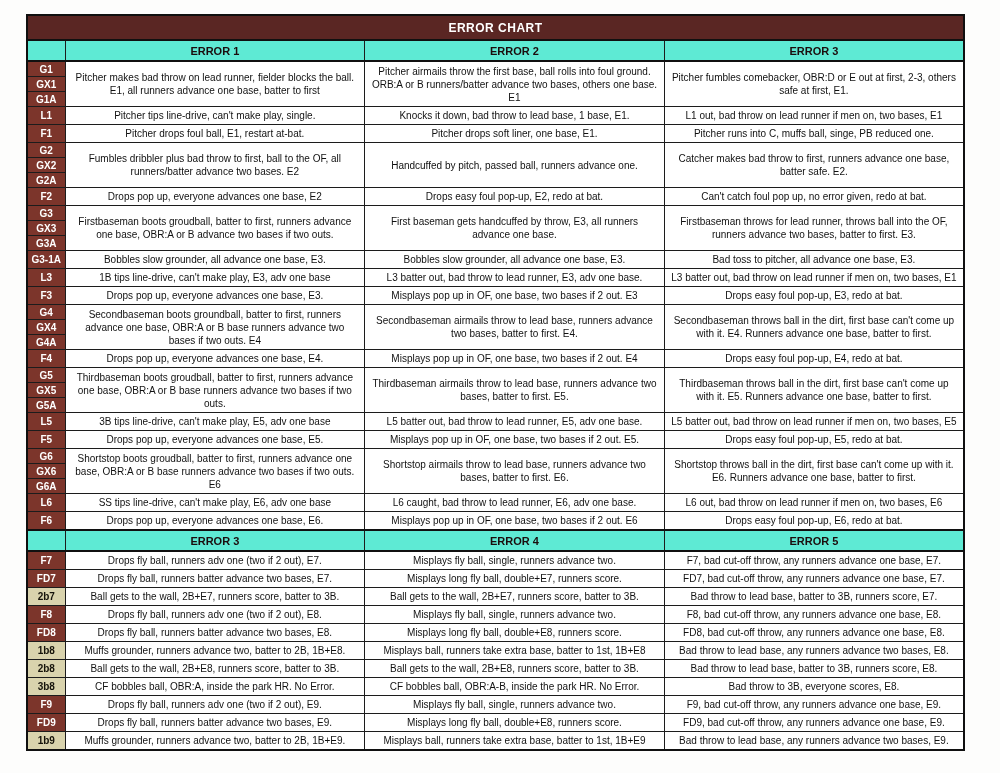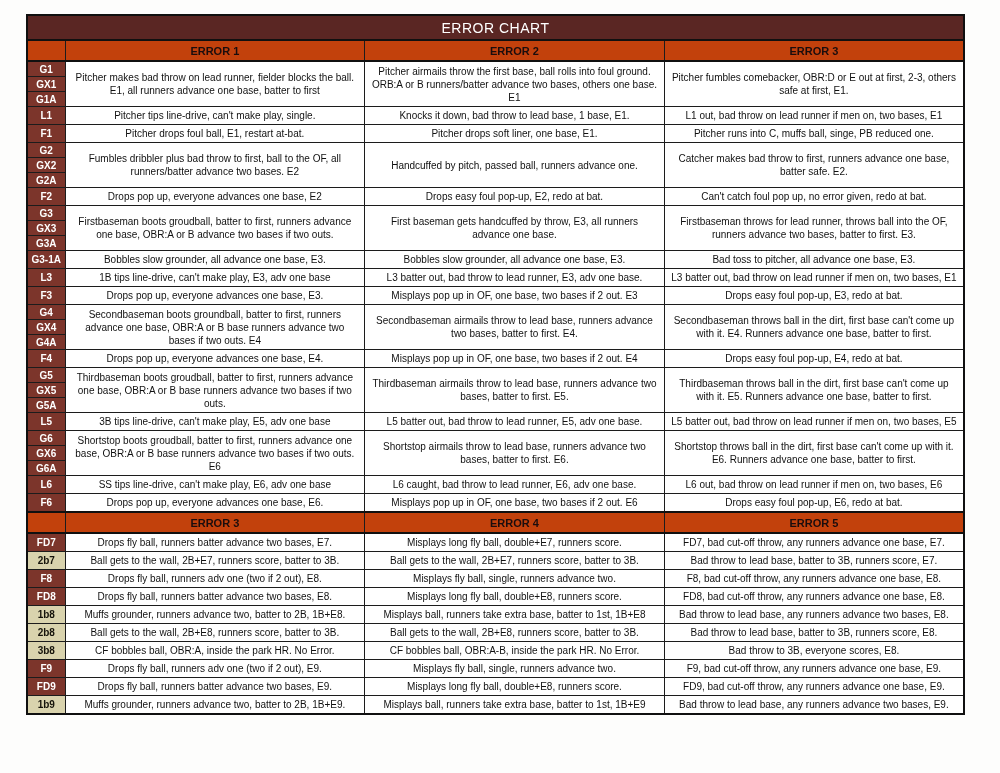--- a/index.html
+++ b/index.html
@@ -27,28 +27,28 @@
     border: 1px solid #1c1c1c;
     vertical-align: middle;
     text-align: center;
   }
   table.chart {
     border: 2px solid #101010;
   }
   .title-cell {
     background: #5a2623;
     color: #ffffff;
-    font-weight: normal;
-    font-size: 14px;
+    font-weight: bold;
+    font-size: 12px;
     letter-spacing: 0.5px;
     height: 21px;
     border-bottom: 2px solid #101010 !important;
   }
   .col-header, .label-header {
-    background: #c2410c;
+    background: #5eead4;
     color: #1b0d0d;
     font-weight: bold;
     font-size: 11px;
     height: 17px;
     border-top: 2px solid #101010 !important;
     border-bottom: 2px solid #101010 !important;
   }
   td.cell {
     font-size: 10px;
     line-height: 1.3;
@@ -237,20 +237,30 @@
           <tr class="style-red single-row">
             <td class="label-cell">
               <div class="label-stack">
                 <div class="label">L5</div>
               </div>
             </td>
             <td class="cell">3B tips line-drive, can't make play, E5, adv one base</td>
             <td class="cell">L5 batter out, bad throw to lead runner, E5, adv one base.</td>
             <td class="cell">L5 batter out, bad throw on lead runner if men on, two bases, E5</td>
           </tr>
+          <tr class="style-red single-row">
+            <td class="label-cell">
+              <div class="label-stack">
+                <div class="label">F5</div>
+              </div>
+            </td>
+            <td class="cell">Drops pop up, everyone advances one base, E5.</td>
+            <td class="cell">Misplays pop up in OF, one base, two bases if 2 out. E5.</td>
+            <td class="cell">Drops easy foul pop-up, E5, redo at bat.</td>
+          </tr>
           <tr class="style-red">
             <td class="label-cell">
               <div class="label-stack">
                 <div class="label">G6</div>
                 <div class="label">GX6</div>
                 <div class="label">G6A</div>
               </div>
             </td>
             <td class="cell">Shortstop boots groudball, batter to first, runners advance one base, OBR:A or B base runners advance two bases if two outs. E6</td>
             <td class="cell">Shortstop airmails throw to lead base, runners advance two bases, batter to first.  E6.</td>
@@ -274,20 +284,30 @@
             </td>
             <td class="cell">Drops pop up, everyone advances one base, E6.</td>
             <td class="cell">Misplays pop up in OF, one base, two bases if 2 out. E6</td>
             <td class="cell">Drops easy foul pop-up, E6, redo at bat.</td>
           </tr>
           <tr>
             <td class="label-header"></td>
             <td class="col-header">ERROR 3</td>
             <td class="col-header">ERROR 4</td>
             <td class="col-header">ERROR 5</td>
+          </tr>
+          <tr class="style-red single-row">
+            <td class="label-cell">
+              <div class="label-stack">
+                <div class="label">F7</div>
+              </div>
+            </td>
+            <td class="cell">Drops fly ball, runners adv one (two if 2 out), E7.</td>
+            <td class="cell">Misplays fly ball, single, runners advance two.</td>
+            <td class="cell">F7, bad cut-off throw, any runners advance one base, E7.</td>
           </tr>
           <tr class="style-red single-row">
             <td class="label-cell">
               <div class="label-stack">
                 <div class="label">FD7</div>
               </div>
             </td>
             <td class="cell">Drops fly ball, runners batter advance two bases, E7.</td>
             <td class="cell">Misplays long fly ball, double+E7, runners score.</td>
             <td class="cell">FD7, bad cut-off throw, any runners advance one base, E7.</td>

